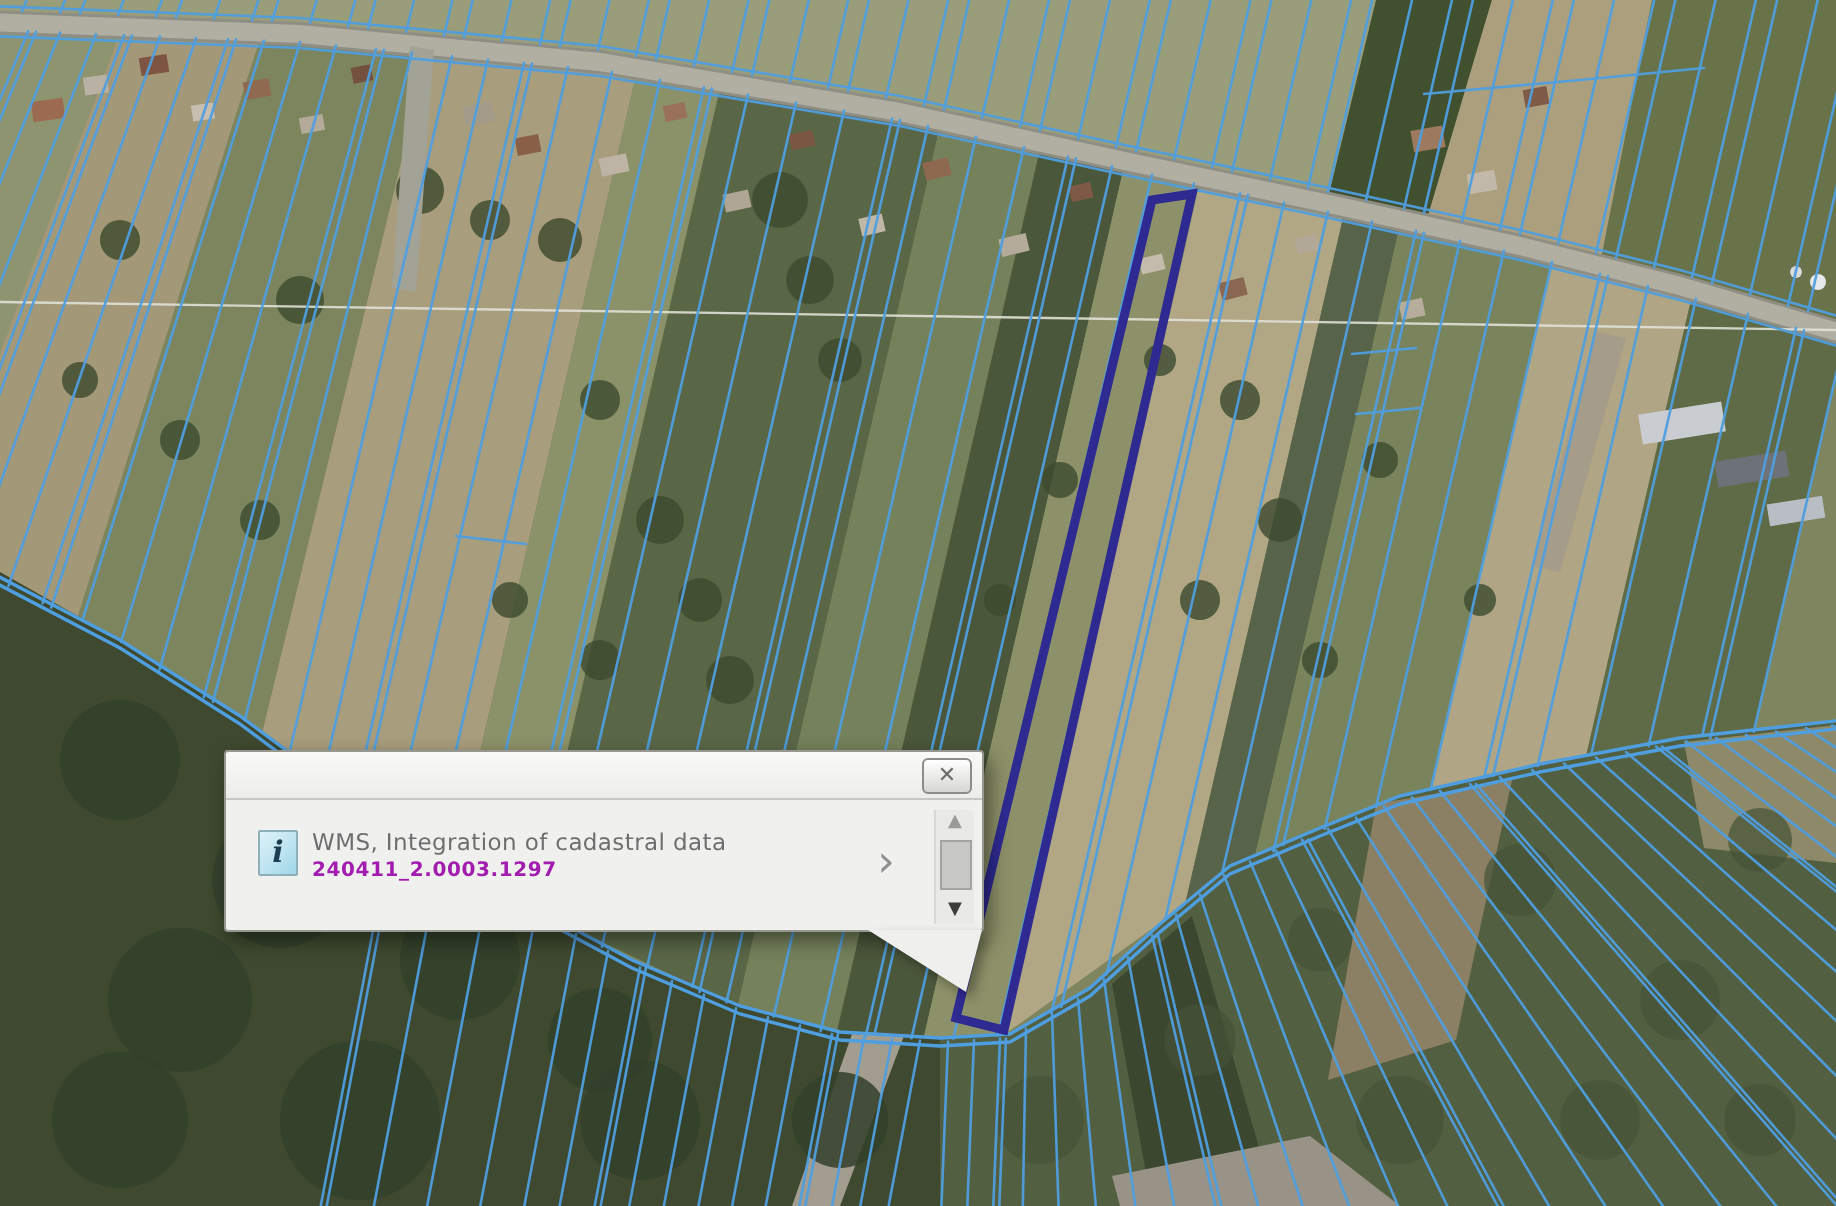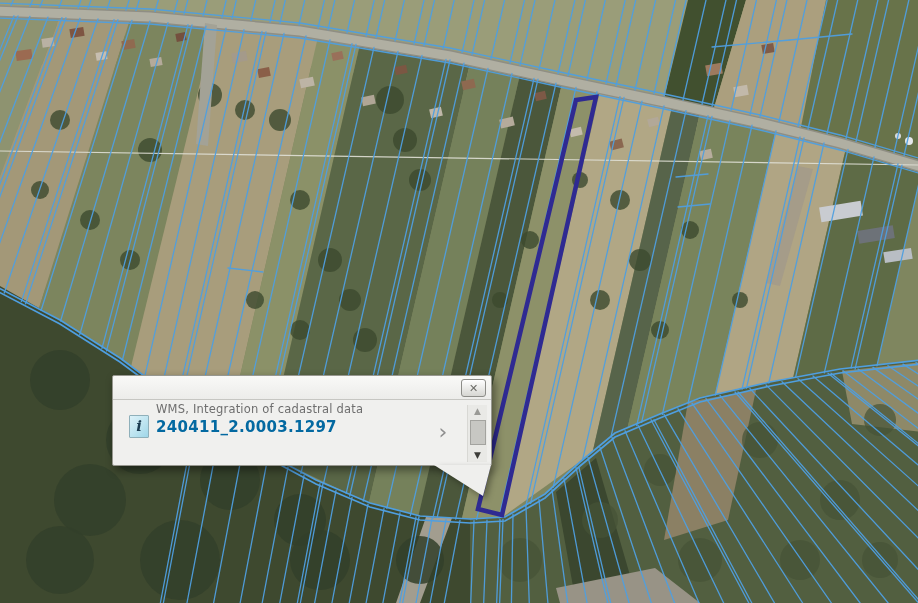--- a/index.html
+++ b/index.html
@@ -30,23 +30,23 @@
   }
   .close-btn span{font-size:11px;line-height:1;color:#6b6b67;}
   .info-icon{
     position:absolute;left:16px;top:39px;width:18px;height:21px;
     border:1px solid #8fb0ba;border-radius:1px;
     background:linear-gradient(135deg,#ddf2f9 0%,#bde4f0 55%,#9fd6e8 100%);
     font-family:"DejaVu Serif","Liberation Serif",serif;
     font-weight:bold;font-style:italic;color:#1d3d52;font-size:15px;
     text-align:center;line-height:20px;
   }
-  .popup-texts{position:absolute;left:43px;top:26px;width:270px;}
+  .popup-texts{position:absolute;left:43px;top:38px;width:270px;}
   .popup-source{font-size:11.5px;color:#6e6e6e;letter-spacing:.2px;white-space:nowrap;}
-  .popup-id{font-size:15px;font-weight:bold;color:#0369a1;letter-spacing:.3px;margin-top:2px;white-space:nowrap;}
+  .popup-id{font-size:10px;font-weight:bold;color:#a21caf;letter-spacing:.3px;margin-top:2px;white-space:nowrap;}
   .chevron{
     position:absolute;left:320px;top:44px;width:20px;height:24px;
     color:#8f8f8f;font-size:22px;line-height:24px;text-align:center;cursor:pointer;
   }
   .scrollbar{
     position:absolute;left:354px;top:29px;width:19px;height:57px;
     background:#e9e9e6;border-left:1px solid #d8d8d4;
   }
   .scroll-up,.scroll-down{
     position:absolute;left:0;width:100%;height:12px;text-align:center;

